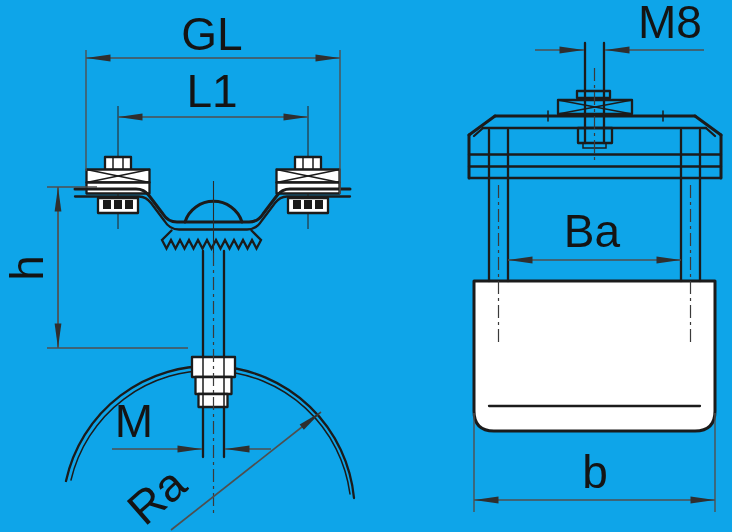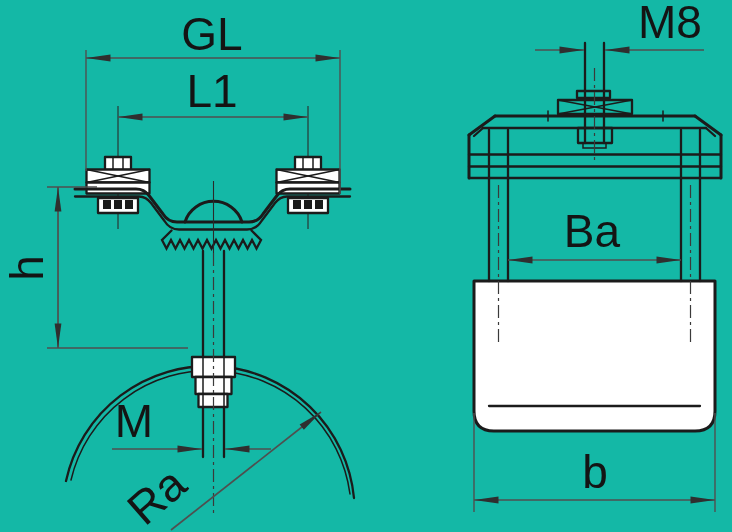--- a/index.html
+++ b/index.html
@@ -1,17 +1,17 @@
 <!DOCTYPE html>
 <html><head>
 <meta charset="utf-8">
 <style>
   html,body{margin:0;padding:0;background:#ffffff;}
   body{width:732px;height:532px;font-family:"Liberation Sans","DejaVu Sans",sans-serif;}
-  #stage{width:732px;height:532px;position:relative;background:#14b8a6;overflow:hidden;}
+  #stage{width:732px;height:532px;position:relative;background:#0ea5e9;overflow:hidden;}
   svg{display:block;}
   
   .o3{stroke:#1b1b1b;stroke-width:3;fill:none;stroke-linejoin:round;stroke-linecap:round;}
   .o2{stroke:#1b1b1b;stroke-width:2.3;fill:none;stroke-linejoin:round;stroke-linecap:round;}
   .o1{stroke:#1b1b1b;stroke-width:1.5;fill:none;stroke-linecap:round;}
   .hair{stroke:#2a2a2a;stroke-width:1.1;fill:none;}
   
   .dim{stroke:#4f4f4f;stroke-width:1.7;fill:none;}
   .ext{stroke:#4f4f4f;stroke-width:1.4;fill:none;}
   

